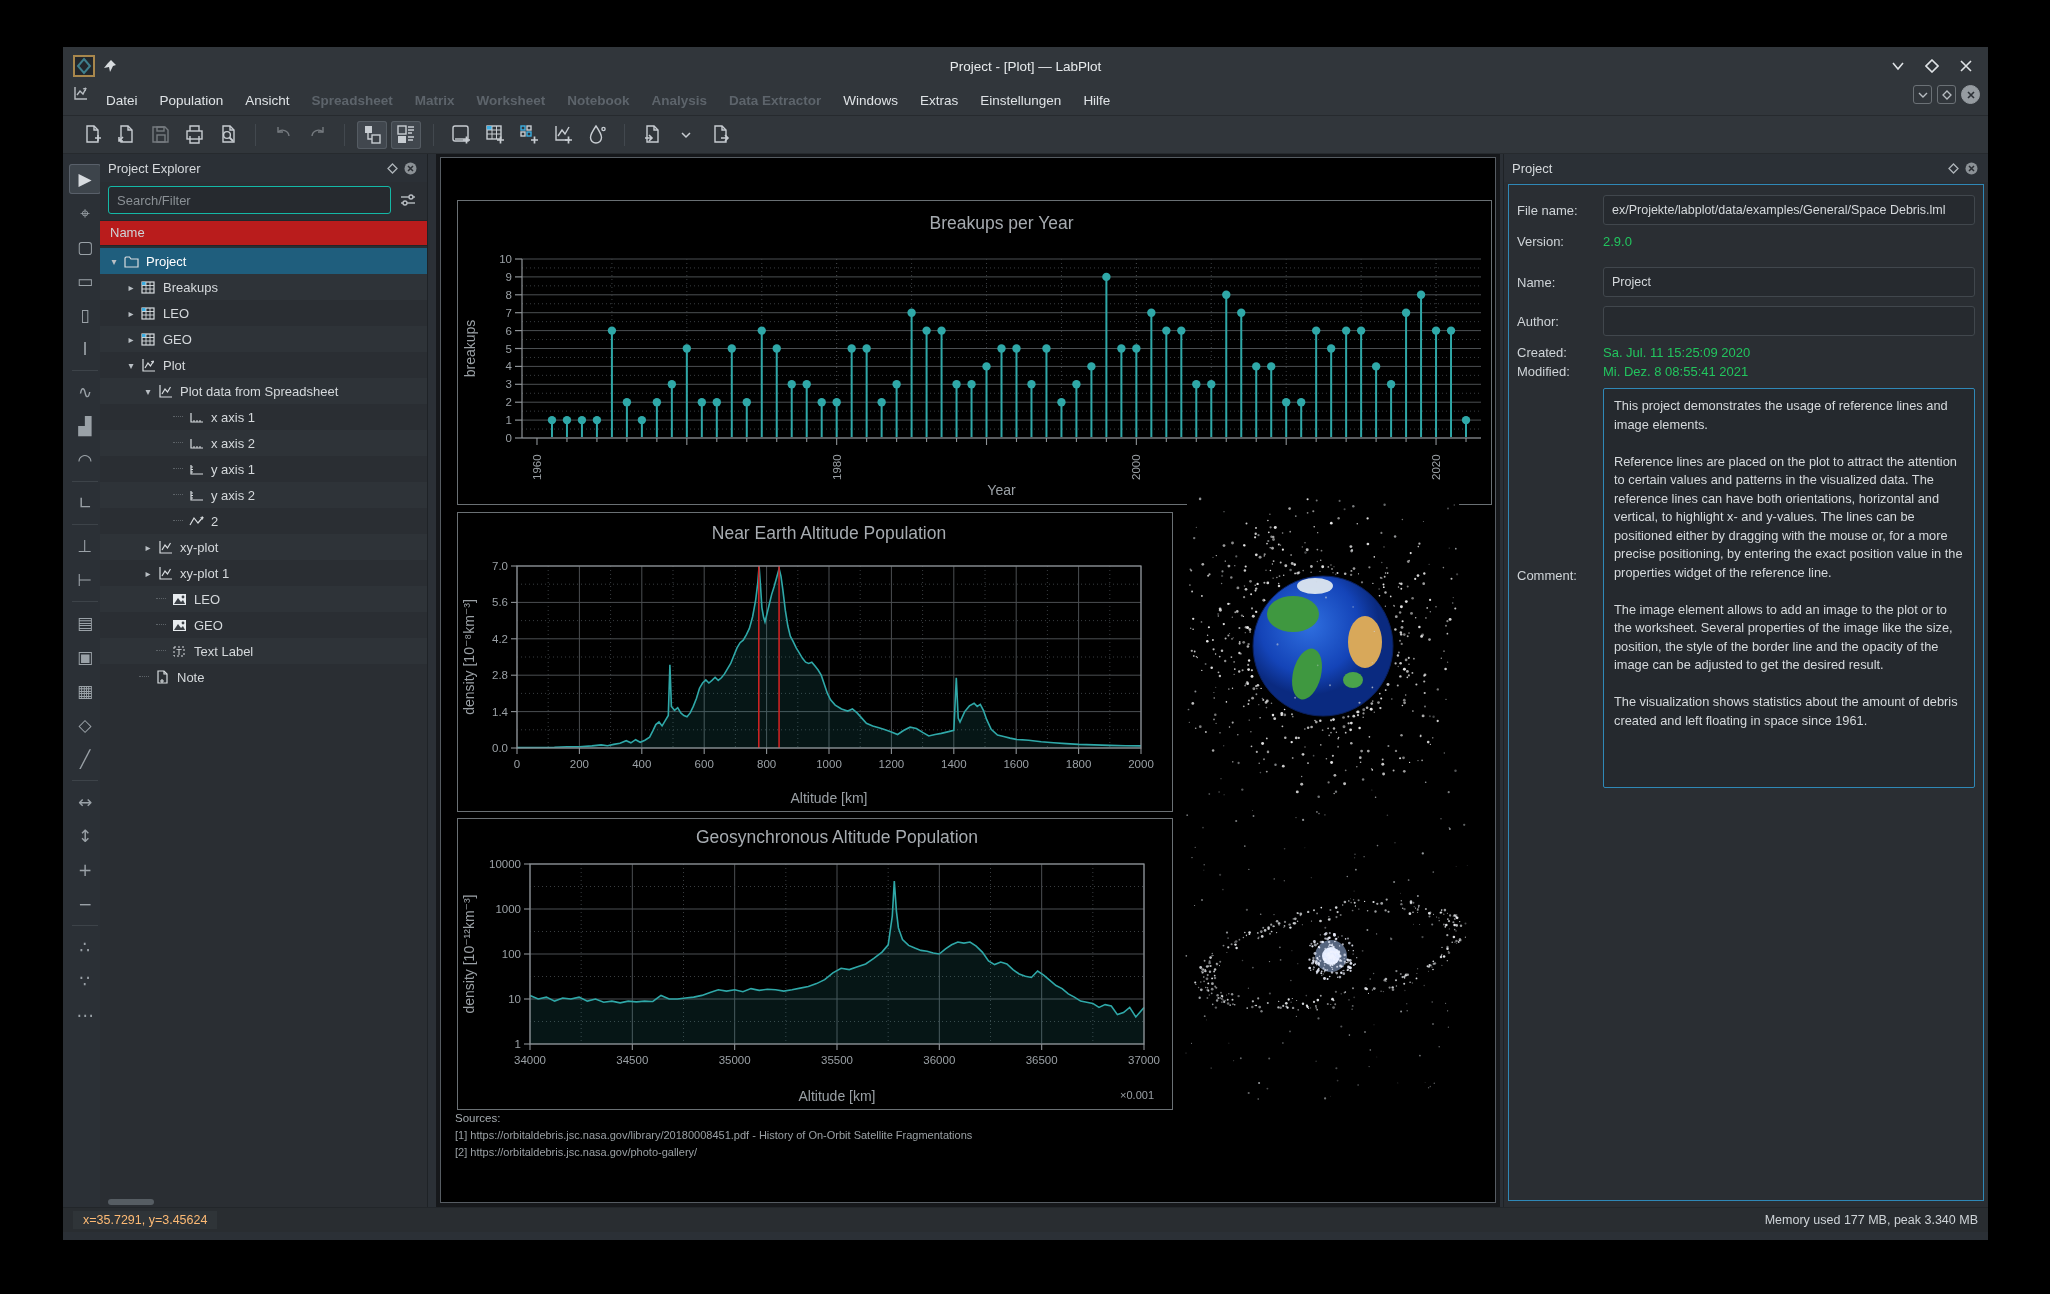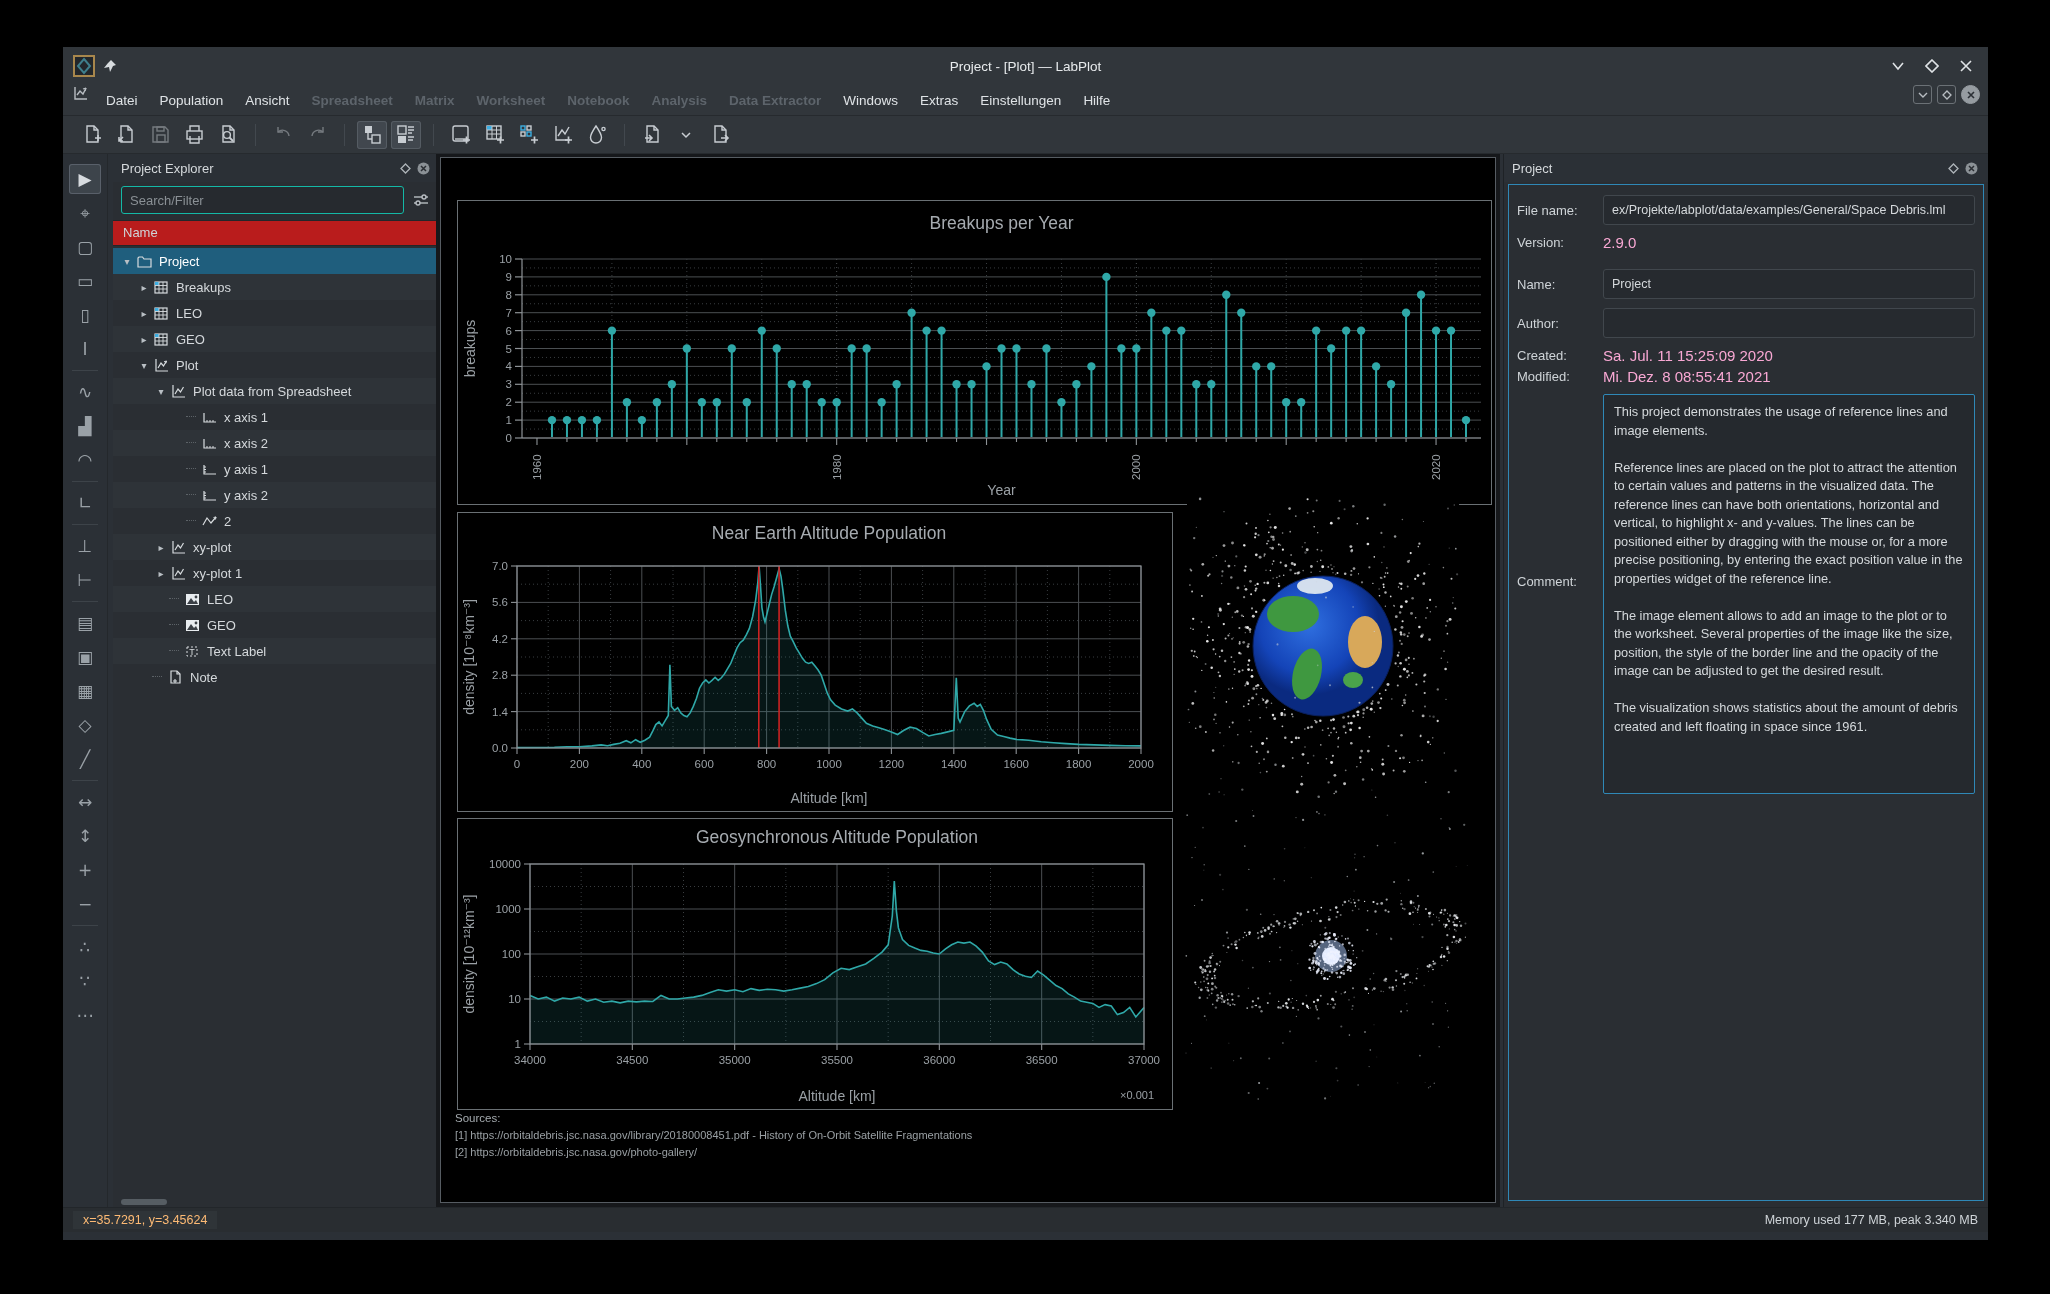--- a/index.html
+++ b/index.html
@@ -33,21 +33,21 @@
   
   .main{position:absolute;left:0;top:107px;right:0;bottom:33px;background:#2b3036;}
   
   .tool-column{position:absolute;left:0;top:0;width:44px;bottom:0;background:#2b3036;border-right:1px solid #24282c;
     display:flex;flex-direction:column;align-items:center;padding-top:8px;}
   .lt-btn{width:32px;height:30px;margin:2px 0;display:flex;align-items:center;justify-content:center;
     color:#9aa1a7;font-size:17px;border-radius:3px;cursor:pointer;font-family:"DejaVu Sans",sans-serif;}
   .lt-btn.active{background:#3d444b;box-shadow:inset 0 0 0 1px #59606a;color:#d7dbdf;}
   .lt-sep{width:26px;height:1px;background:#3d4349;margin:4px 0;}
   
-  .explorer{position:absolute;left:50px;top:0;width:327px;bottom:0;background:#2a2e33;border-right:1px solid #1e2226;display:flex;flex-direction:column;}
+  .explorer{position:absolute;left:37px;top:0;width:327px;bottom:0;background:#2a2e33;border-right:1px solid #1e2226;display:flex;flex-direction:column;}
   .dock-header{height:28px;display:flex;align-items:center;padding:0 8px;background:#2b3036;font-size:13px;color:#d5d9dc;}
   .dock-header .spacer{flex:1;}
   .dock-ico{width:18px;height:18px;display:inline-flex;align-items:center;justify-content:center;color:#aeb4b9;cursor:pointer;}
   .search-row{display:flex;align-items:center;gap:6px;padding:4px 8px 6px 8px;}
   .search-input{flex:1;height:26px;background:#262a2f;border:1px solid #14b8a6;border-radius:3px;color:#aab0b5;
     font-size:13px;padding:0 8px;font-family:inherit;}
   .search-input::placeholder{color:#8a9095;}
   .filter-btn{width:22px;height:22px;display:flex;align-items:center;justify-content:center;cursor:pointer;}
   .name-header{height:24px;line-height:24px;background:#b91c1c;border-top:1px solid #22262a;border-bottom:1px solid #22262a;
     padding-left:10px;font-size:13px;color:#cfd4d8;}
@@ -69,21 +69,21 @@
   .sources .src-title{font-size:11.5px;color:#a5abaf;}
   .tick{font-size:11.5px;fill:#9aa0a5;font-family:"Liberation Sans","DejaVu Sans",sans-serif;}
   .axlabel{font-size:14px;fill:#9aa0a5;font-family:"Liberation Sans","DejaVu Sans",sans-serif;}
   .ctitle{font-size:17.5px;fill:#a6abb0;font-family:"Liberation Sans","DejaVu Sans",sans-serif;}
   .smallnote{font-size:11px;fill:#9aa0a5;}
   
   .props{position:absolute;right:0;top:0;left:1440px;bottom:0;background:#2a2e33;border-left:1px solid #1e2226;display:flex;flex-direction:column;}
   .props-content{flex:1;margin:2px 4px 6px 4px;border:1px solid #2f88b7;background:#2a2e33;position:relative;padding:10px 8px 0 8px;}
   .prow{display:flex;align-items:center;margin-bottom:9px;}
   .plabel{width:86px;flex:none;font-size:13px;color:#cfd4d8;}
-  .pvalue{font-size:15px;color:#f9a8d4;}
+  .pvalue{font-size:13px;color:#22c55e;}
   .pinput{flex:1;height:28px;background:#262a2f;border:1px solid #41474d;border-radius:3px;color:#d5d9dc;
     font-size:12.5px;display:flex;align-items:center;padding:0 8px;overflow:hidden;white-space:nowrap;}
   .comment-row{display:flex;align-items:flex-start;}
   .comment-box{flex:1;min-height:382px;border:1px solid #2f88b7;border-radius:2px;background:#25292e;
     color:#d5d9dc;font-size:12.8px;line-height:18.5px;padding:8px 10px;white-space:pre-wrap;}
   .comment-label{margin-top:180px;}
   
   .statusbar{position:absolute;left:0;right:0;bottom:0;height:33px;background:#2b3036;display:flex;align-items:flex-start;}
   .sb-inner{height:24px;width:100%;background:#292d31;display:flex;align-items:center;border-top:1px solid #22262a;}
   .sb-left{margin-left:10px;padding:2px 10px;background:#2f3438;font-size:12.5px;color:#fdba74;}

